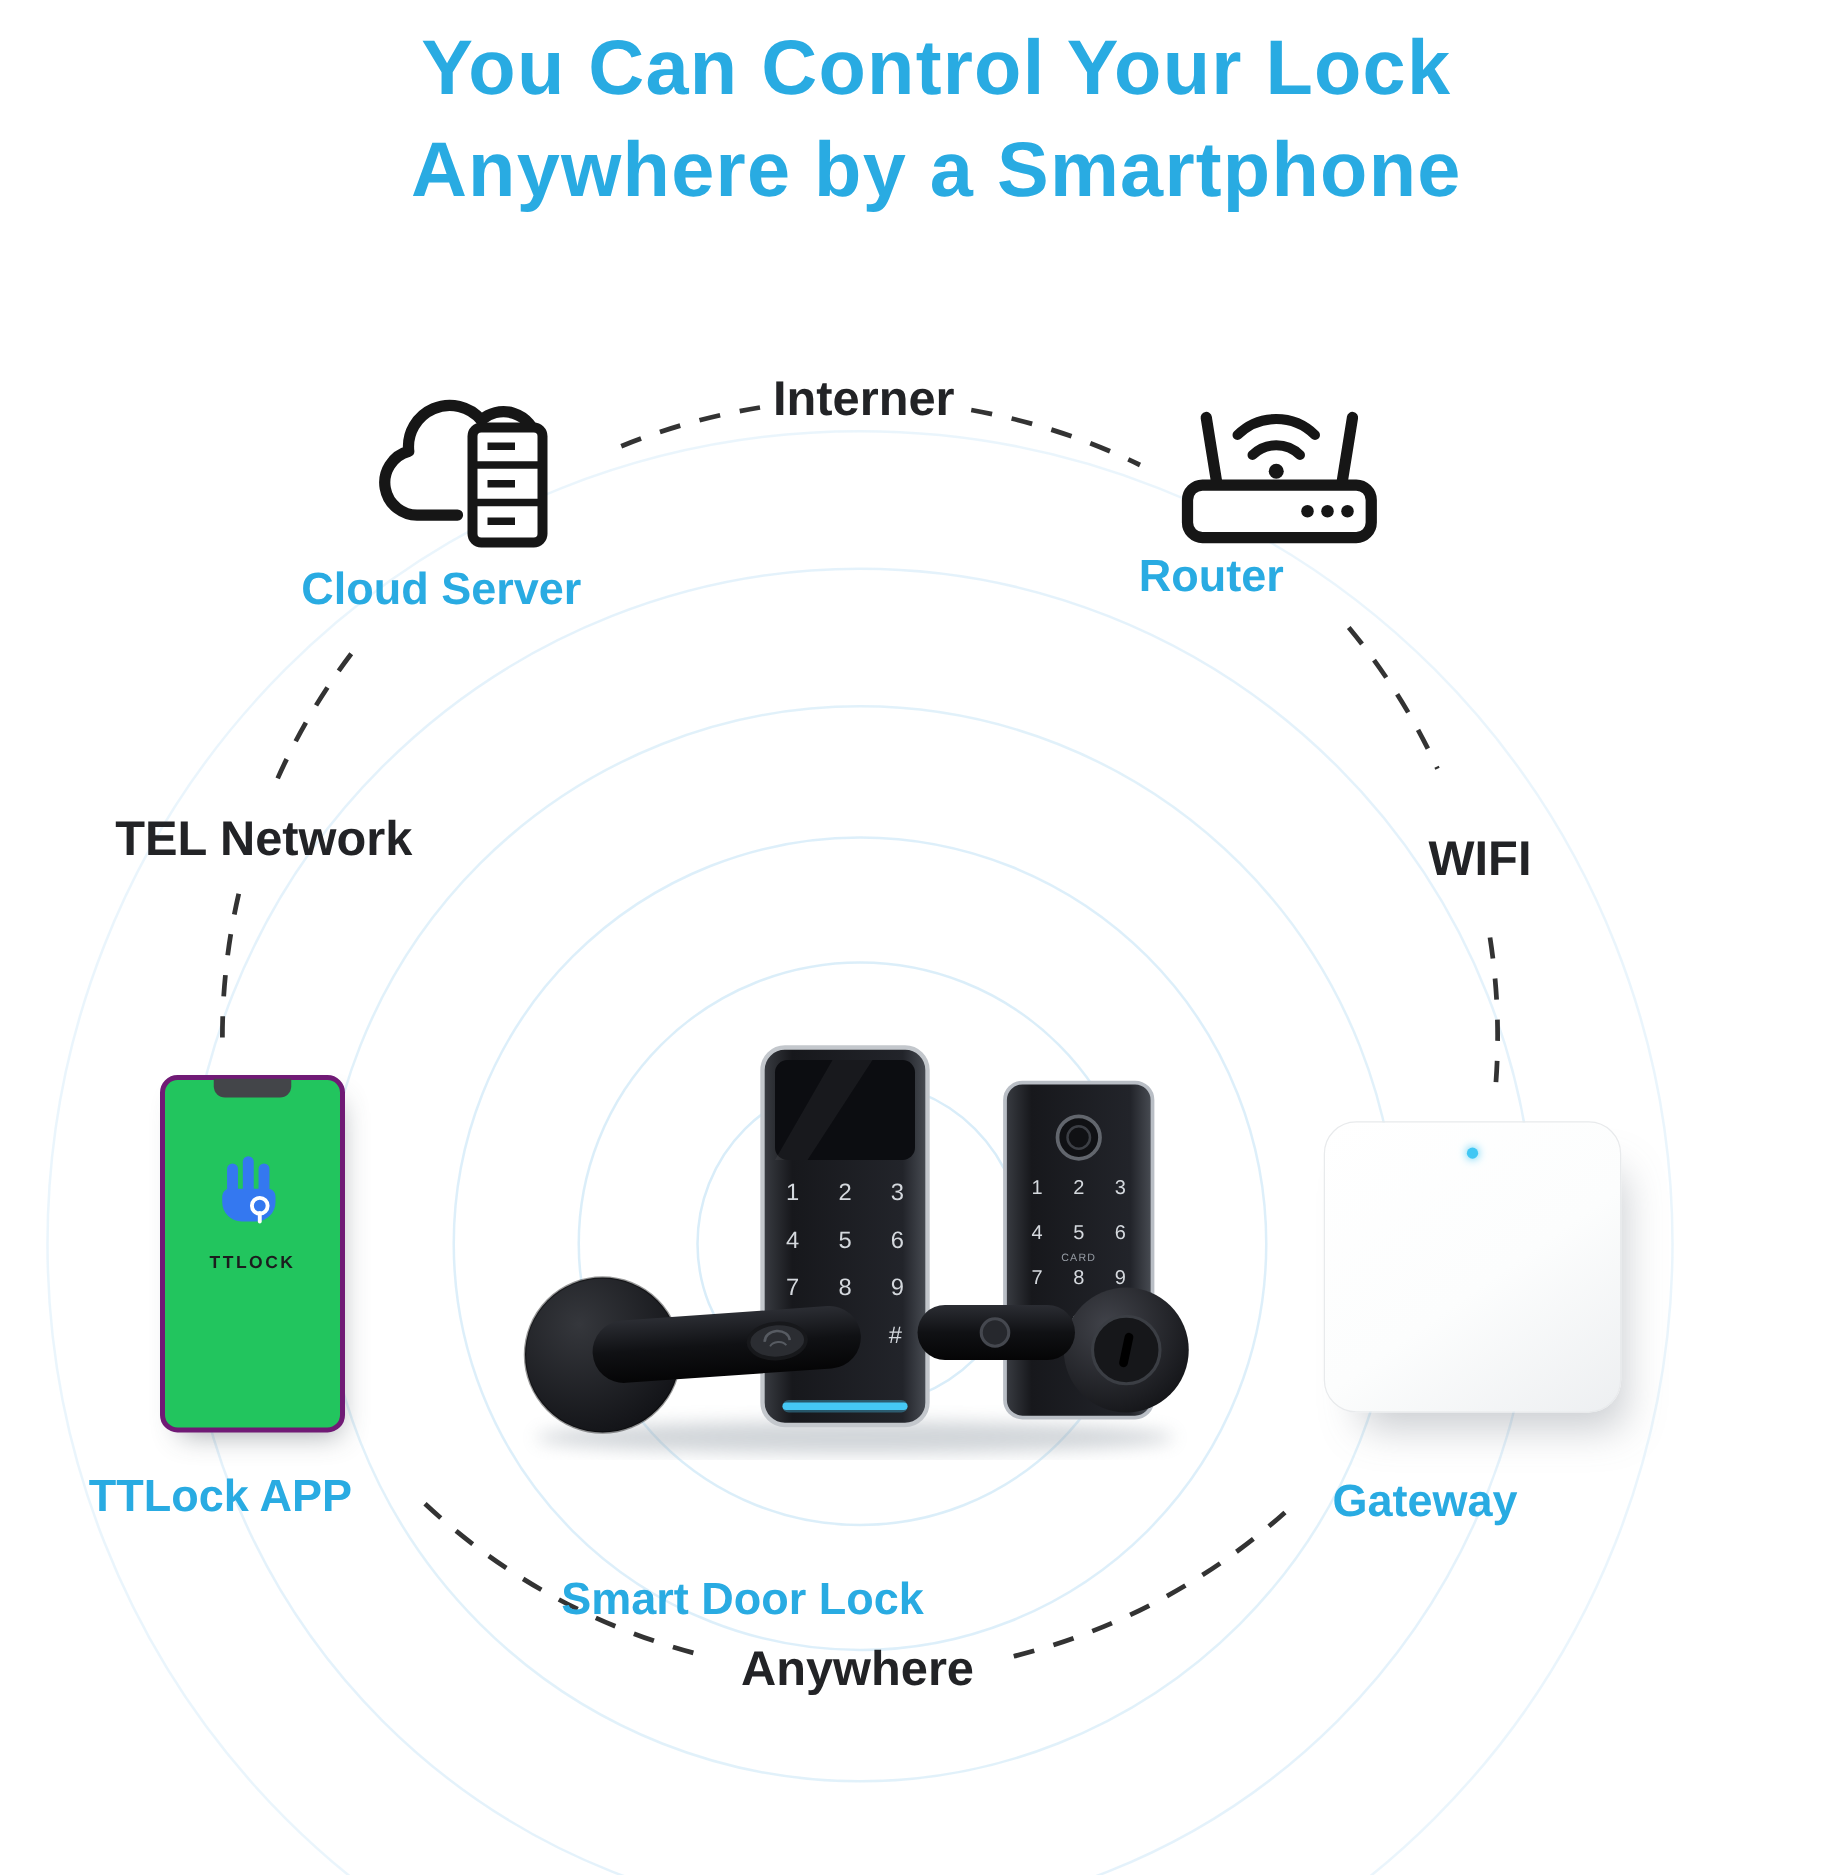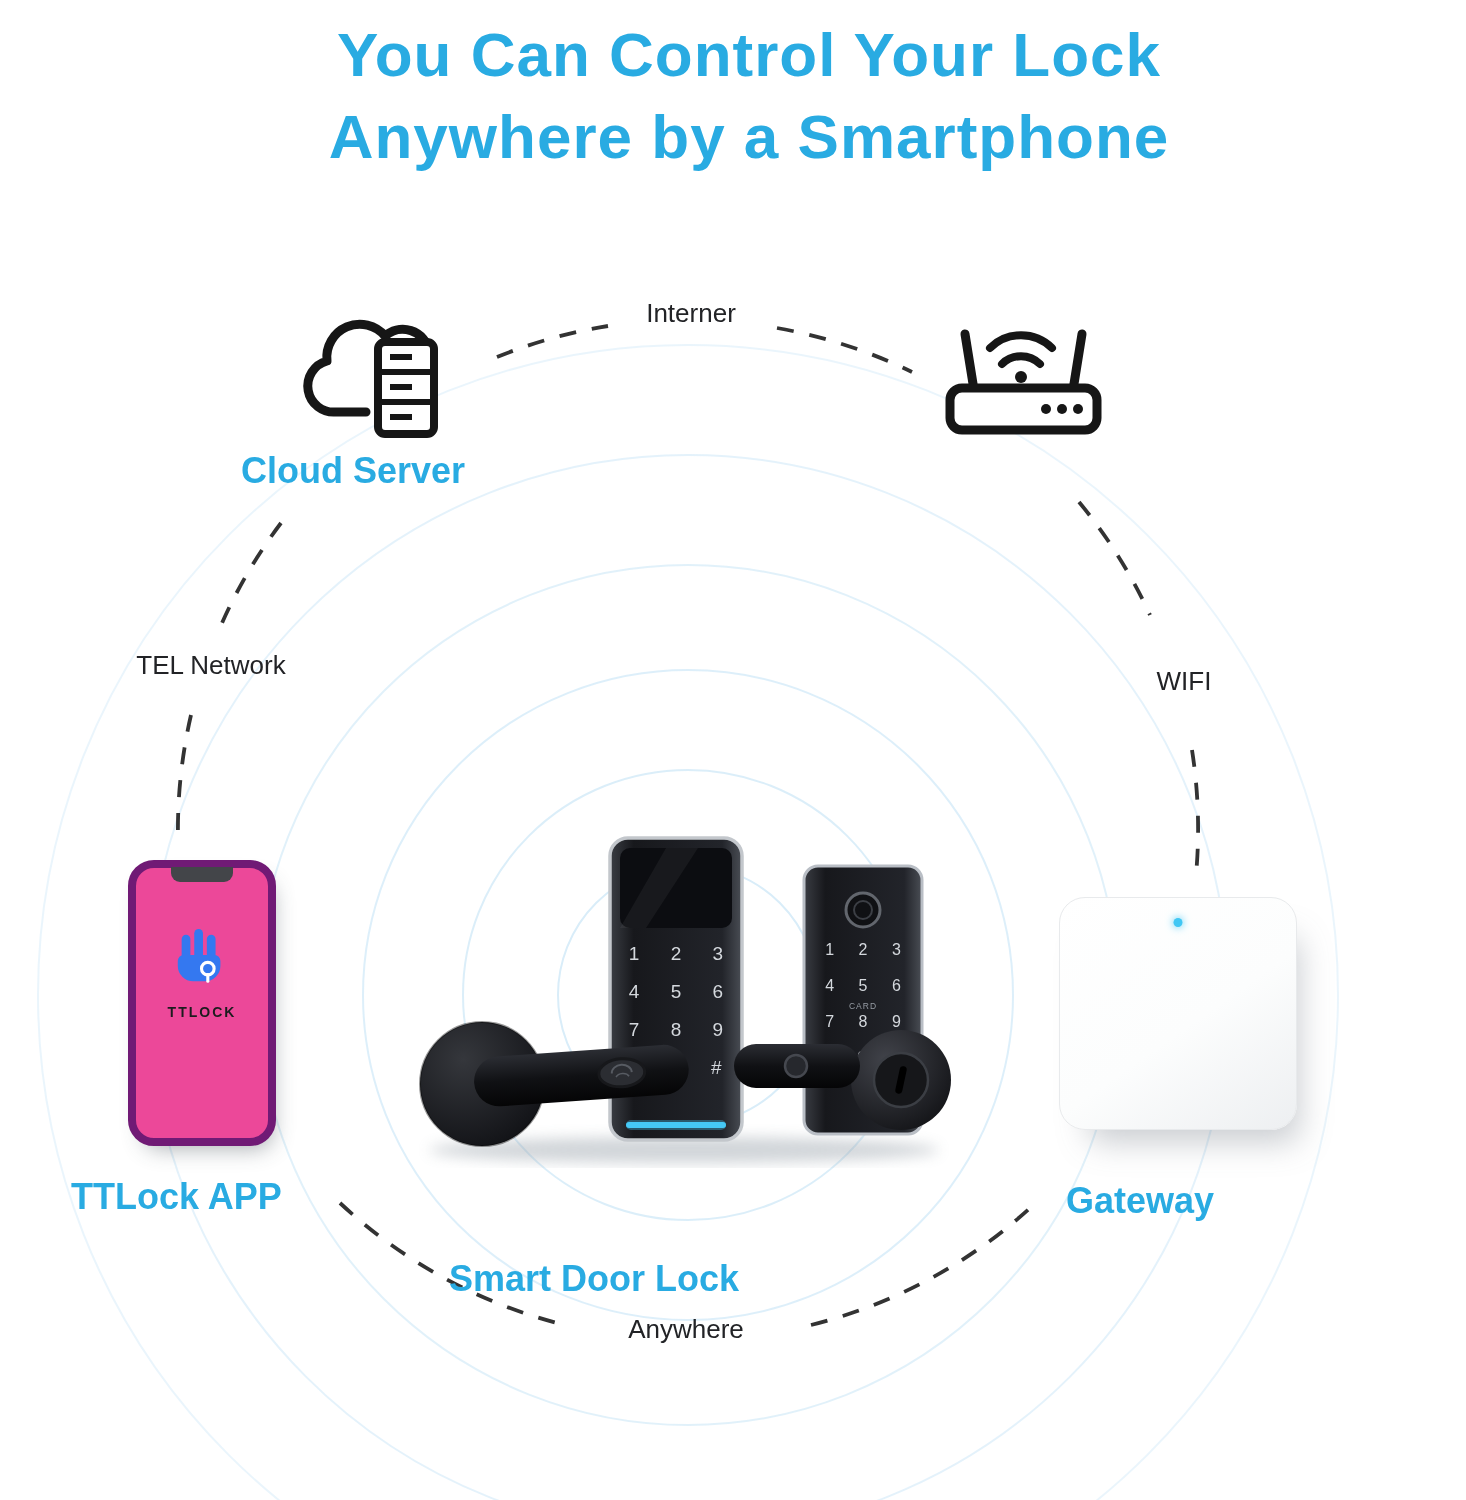--- a/index.html
+++ b/index.html
@@ -10,41 +10,41 @@
 
   
   .bg-svg{position:absolute;left:0;top:0;z-index:0}
 
   
   .title{position:absolute;top:14px;left:0;width:100%;text-align:center;z-index:3;
          color:#29ABE2;font-weight:bold;font-size:62px;line-height:1.33;letter-spacing:1px}
 
   
   .blue-label{position:absolute;z-index:3;color:#29ABE2;font-weight:bold;font-size:36px;text-align:left}
-  .dark-label{position:absolute;z-index:3;color:#222326;font-size:26px;text-align:center;font-weight:400}
+  .dark-label{position:absolute;z-index:3;color:#222326;font-size:39px;text-align:center;font-weight:700}
 
   #cloud-label  {left:225px; top:450px; width:310px}
   #internet-label{left:555px; top:298px; width:240px}
   #router-label {left:895px; top:440px; width:215px}
   #tel-label    {left:65px;  top:650px; width:260px}
   #wifi-label   {left:1108px;top:666px; width:120px}
   #app-label    {left:55px;  top:1176px;width:260px}
   #gateway-label{left:1050px;top:1180px;width:225px}
   #sdl-label    {left:433px; top:1258px;width:500px}
   #bt-label     {left:520px; top:1314px;width:300px}
 
   
   .abs{position:absolute;z-index:2}
   #cloud-icon {left:280px;top:290px;width:185px;height:160px}
   #router-icon{left:920px;top:292px;width:175px;height:150px}
   #locks-art  {left:388px;top:828px;width:560px;height:340px}
 
   
   .phone{position:absolute;left:112px;top:860px;width:148px;height:286px;z-index:2;
-         background:#ec4899;border:8px solid #701a75;border-radius:26px;
+         background:#22c55e;border:4px solid #701a75;border-radius:14px;
          box-shadow:6px 12px 22px -10px rgba(60,70,80,.45)}
   .notch{position:absolute;top:-1px;left:50%;transform:translateX(-50%);
          width:62px;height:15px;background:#434549;border-radius:0 0 9px 9px}
   .app-block{position:absolute;top:58px;left:0;width:100%;text-align:center}
   .ttlock-icon{width:62px;height:62px}
   .ttlock-name{margin-top:12px;font-size:14px;font-weight:bold;color:#1c1c1e;letter-spacing:2px}
 
   
   .gateway{position:absolute;left:1043px;top:897px;width:238px;height:233px;z-index:2;
            border-radius:26px;border:1px solid #e8eaec;
@@ -202,20 +202,21 @@
       </g>
     </g>
   </svg>
 
   <div class="gateway">
     <div class="gateway-led"></div>
   </div>
 
   <div id="cloud-label" class="blue-label">Cloud Server</div>
   <div id="internet-label" class="dark-label">Interner</div>
+  <div id="router-label" class="blue-label">Router</div>
   <div id="tel-label" class="dark-label">TEL Network</div>
   <div id="wifi-label" class="dark-label">WIFI</div>
   <div id="app-label" class="blue-label">TTLock APP</div>
   <div id="sdl-label" class="blue-label">Smart Door Lock</div>
   <div id="gateway-label" class="blue-label">Gateway</div>
   <div id="bt-label" class="dark-label">Anywhere</div>
 
 </div>
 
 </body></html>

